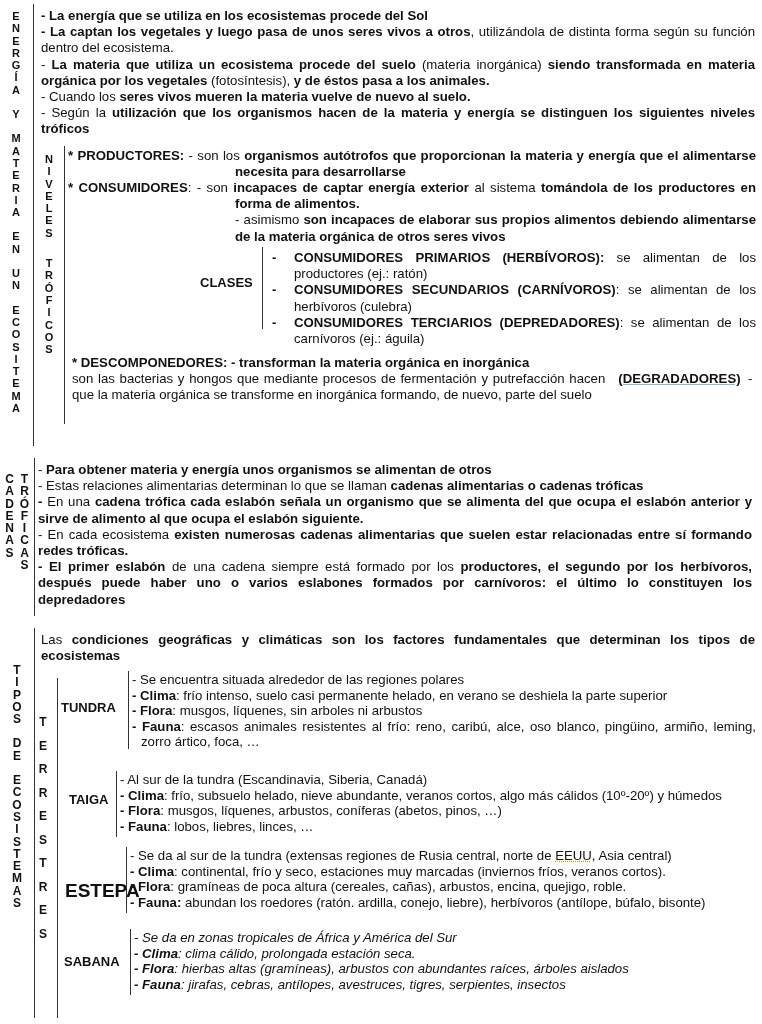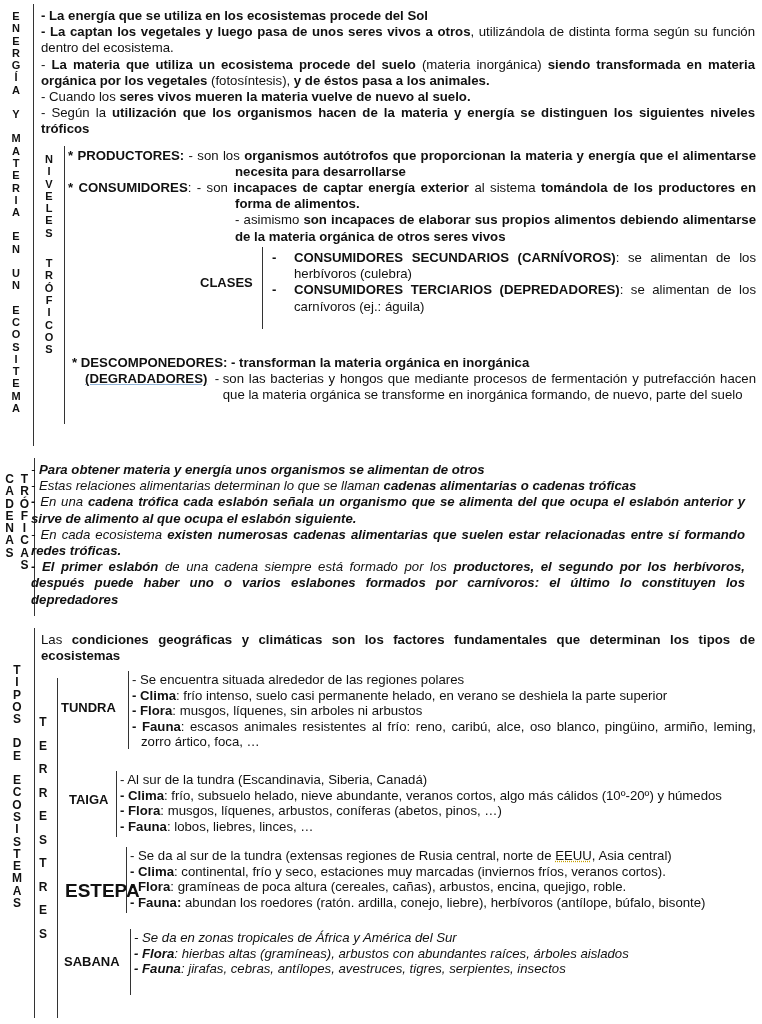--- a/index.html
+++ b/index.html
@@ -90,29 +90,30 @@
   <p style="padding-left:167px; text-indent:-167px;"><b>* PRODUCTORES:</b><span id="prodParts"><span>  - son los </span><b>organismos autótrofos que proporcionan la materia y energía que el alimentarse necesita para desarrollarse</b></span></p>
 </div>
 <div class="para" style="left:68px; top:180px; width:688px;">
   <p style="padding-left:167px; text-indent:-167px;"><b>* CONSUMIDORES</b><span id="consParts"><span>: - son </span><b>incapaces de captar energía exterior</b><span> al sistema </span><b>tomándola de los productores en forma de alimentos.</b></span></p>
   <p style="padding-left:167px;" id="consExtra"><span> - asimismo </span><b>son incapaces de elaborar sus propios alimentos debiendo alimentarse de la materia orgánica de otros seres vivos</b></p>
 </div>
 
 <div class="lbl" style="left:200px; top:275px;">CLASES</div>
 <div class="vline" style="left:262px; top:247px; height:82px;"></div>
 <div class="para" style="left:272px; top:250px; width:484px;" id="clasesList">
+    <p class="hang"><b style="display: inline-block; width: 22px; text-indent: 0px;">-</b><b>CONSUMIDORES PRIMARIOS (HERBÍVOROS):</b><span>  se alimentan de los productores (ej.: ratón)</span></p>
     <p class="hang"><b style="display: inline-block; width: 22px; text-indent: 0px;">-</b><b>CONSUMIDORES SECUNDARIOS (CARNÍVOROS)</b><span>: se alimentan de los herbívoros (culebra)</span></p>
     <p class="hang"><b style="display: inline-block; width: 22px; text-indent: 0px;">-</b><b>CONSUMIDORES TERCIARIOS (DEPREDADORES)</b><span>: se alimentan de los carnívoros (ej.: águila)</span></p>
   </div>
 
 <div class="para" style="left:72px; top:355px; width:684px;">
   <p><b>* DESCOMPONEDORES:</b><b> - transforman la materia orgánica en inorgánica</b></p>
   <div style="display:flex;">
+    <div style="flex:1; text-align:justify;">son las bacterias y hongos que mediante procesos de fermentación y putrefacción hacen que la materia orgánica se transforme en inorgánica formando, de nuevo, parte del suelo</div>
     <div style="padding-left:13px; white-space:pre;"><b class="under">(DEGRADADORES)</b><span>  - </span></div>
-    <div style="flex:1; text-align:justify;">son las bacterias y hongos que mediante procesos de fermentación y putrefacción hacen que la materia orgánica se transforme en inorgánica formando, de nuevo, parte del suelo</div>
   </div>
 </div>
 
 <div class="vcol" style="left:3px; top:473px; width:13px; font-size:12px;" id="s2sideA">
     <span>C</span>
     <span>A</span>
     <span>D</span>
     <span>E</span>
     <span>N</span>
     <span>A</span>
@@ -122,21 +123,21 @@
     <span>T</span>
     <span>R</span>
     <span>Ó</span>
     <span>F</span>
     <span>I</span>
     <span>C</span>
     <span>A</span>
     <span>S</span>
   </div>
 <div class="vline" style="left:34px; top:458px; height:158px;"></div>
-<div class="para" style="left:31px; top:462px; width:714px;font-style:italic;" id="s2lines">
+<div class="para" style="left:38px; top:462px; width:714px;" id="s2lines">
     <p><span>- </span><b>Para obtener materia y energía unos organismos se alimentan de otros</b></p>
     <p><span>- Estas relaciones alimentarias determinan lo que se llaman </span><b>cadenas alimentarias o cadenas tróficas</b></p>
     <p><b>-</b><span>  En una </span><b>cadena trófica cada eslabón señala un organismo que se alimenta del que ocupa el eslabón anterior y sirve de alimento al que ocupa el eslabón siguiente.</b></p>
     <p><span> - En cada ecosistema </span><b>existen numerosas cadenas alimentarias que suelen estar relacionadas entre sí formando redes tróficas.</b></p>
     <p><b>- El primer eslabón</b><span> de una cadena siempre está formado por los </span><b>productores, el segundo por los herbívoros, después puede haber uno o varios eslabones formados por carnívoros: el último lo constituyen los depredadores</b></p>
   </div>
 
 <div class="vcol" style="left:10px; top:664px; width:14px; font-size:12px;" id="s3side">
     <span>T</span>
     <span>I</span>
@@ -198,16 +199,17 @@
     <div class="para" style="left: 130px; top: 848px; width: 626px; line-height: 15.6px;">
       <p style="padding-left: 9px; text-indent: -9px;"><span>- Se da al sur de la tundra (extensas regiones de Rusia central, norte de <span class="dotted">EEUU</span>, Asia central)</span></p>
       <p style="padding-left: 9px; text-indent: -9px;"><b>- </b><b>Clima</b><span>: continental, frío y seco, estaciones muy marcadas (inviernos fríos, veranos cortos).</span></p>
       <p style="padding-left: 9px; text-indent: -9px;"><b>- </b><b>Flora</b><span>: gramíneas de poca altura (cereales, cañas), arbustos, encina, quejigo, roble.</span></p>
       <p style="padding-left: 9px; text-indent: -9px;"><b>- </b><b>Fauna:</b><span> abundan los roedores (ratón. ardilla, conejo, liebre), herbívoros (antílope, búfalo, bisonte)</span></p>
     </div>
     <div class="lbl" style="left: 64px; top: 954px; font-size: 13px;">SABANA</div>
     <div class="vline" style="left: 130px; top: 929px; height: 66px;"></div>
     <div class="para" style="left: 134px; top: 930px; width: 622px; line-height: 15.6px; font-style: italic;">
       <p style="padding-left: 9px; text-indent: -9px;"><span>- Se da en zonas tropicales de África y América del Sur</span></p>
+      <p style="padding-left: 9px; text-indent: -9px;"><b>- </b><b>Clima</b><span>:  clima cálido, prolongada estación seca.</span></p>
       <p style="padding-left: 9px; text-indent: -9px;"><b>- </b><b>Flora</b><span>: hierbas altas (gramíneas), arbustos con abundantes raíces, árboles aislados</span></p>
       <p style="padding-left: 9px; text-indent: -9px;"><b>- </b><b>Fauna</b><span>: jirafas, cebras, antílopes, avestruces, tigres, serpientes, insectos</span></p>
     </div>
   </div>
 
 </body></html>

